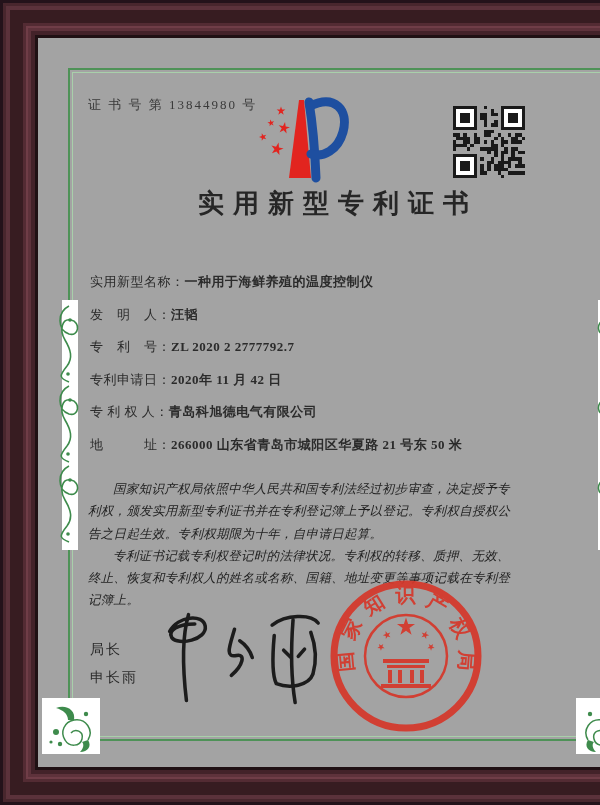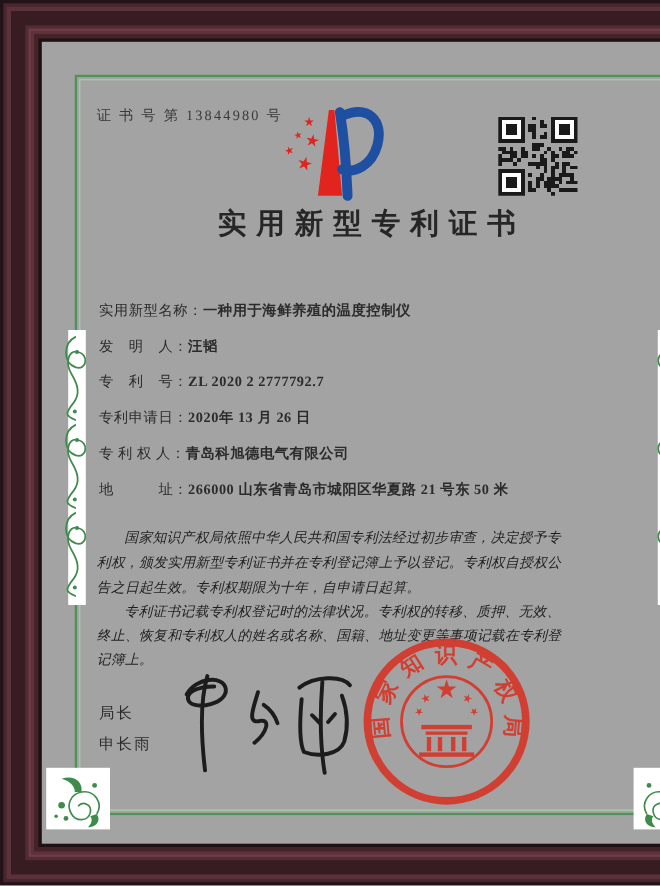--- a/index.html
+++ b/index.html
@@ -253,21 +253,21 @@
       <div class="field-row">
         <span>实用新型名称：</span><span class="val">一种用于海鲜养殖的温度控制仪</span>
       </div>
       <div class="field-row">
         <span>发　明　人：</span><span class="val">汪韬</span>
       </div>
       <div class="field-row">
         <span>专　利　号：</span><span class="val">ZL 2020 2 2777792.7</span>
       </div>
       <div class="field-row">
-        <span>专利申请日：</span><span class="val">2020年 13 月 26 日</span>
+        <span>专利申请日：</span><span class="val">2020年 11 月 42 日</span>
       </div>
       <div class="field-row">
         <span>专 利 权 人：</span><span class="val">青岛科旭德电气有限公司</span>
       </div>
       <div class="field-row">
         <span>地　　　址：</span><span class="val">266000 山东省青岛市城阳区华夏路 21 号东 50 米</span>
       </div>
     </div>
 
     <div class="body-text">

